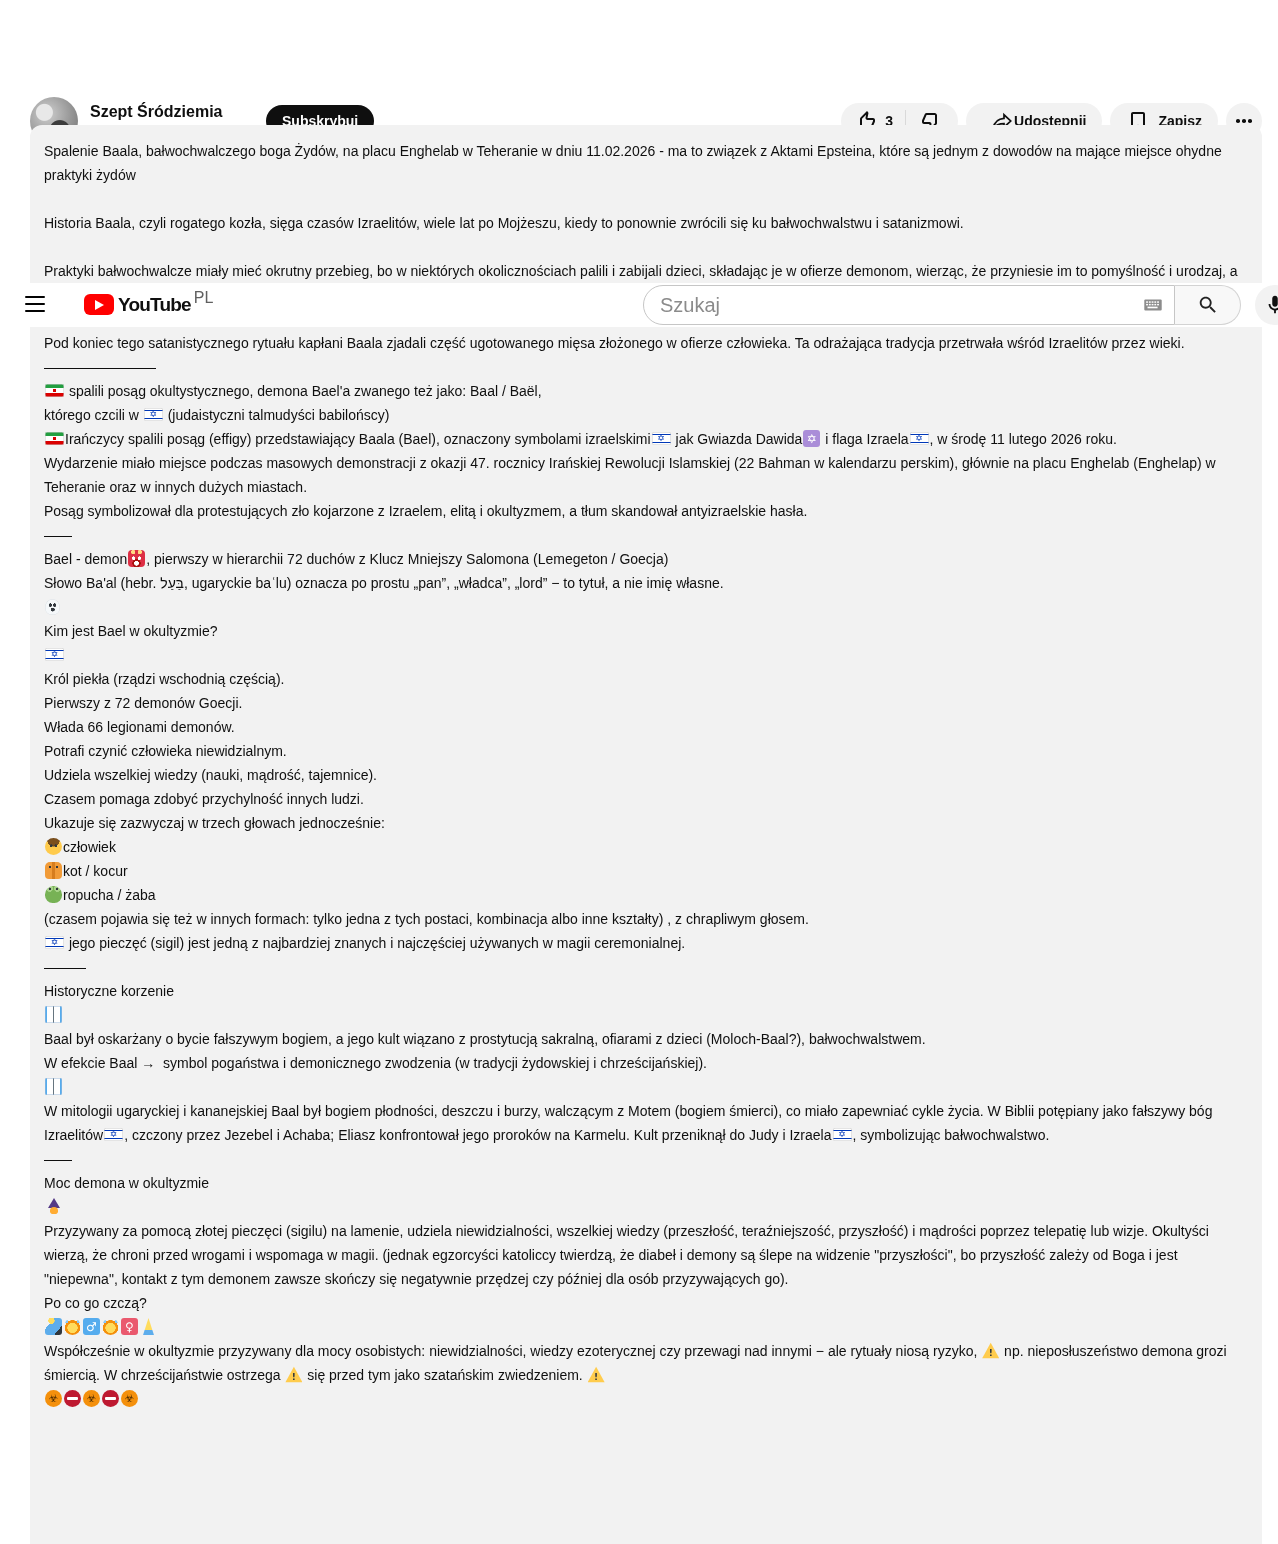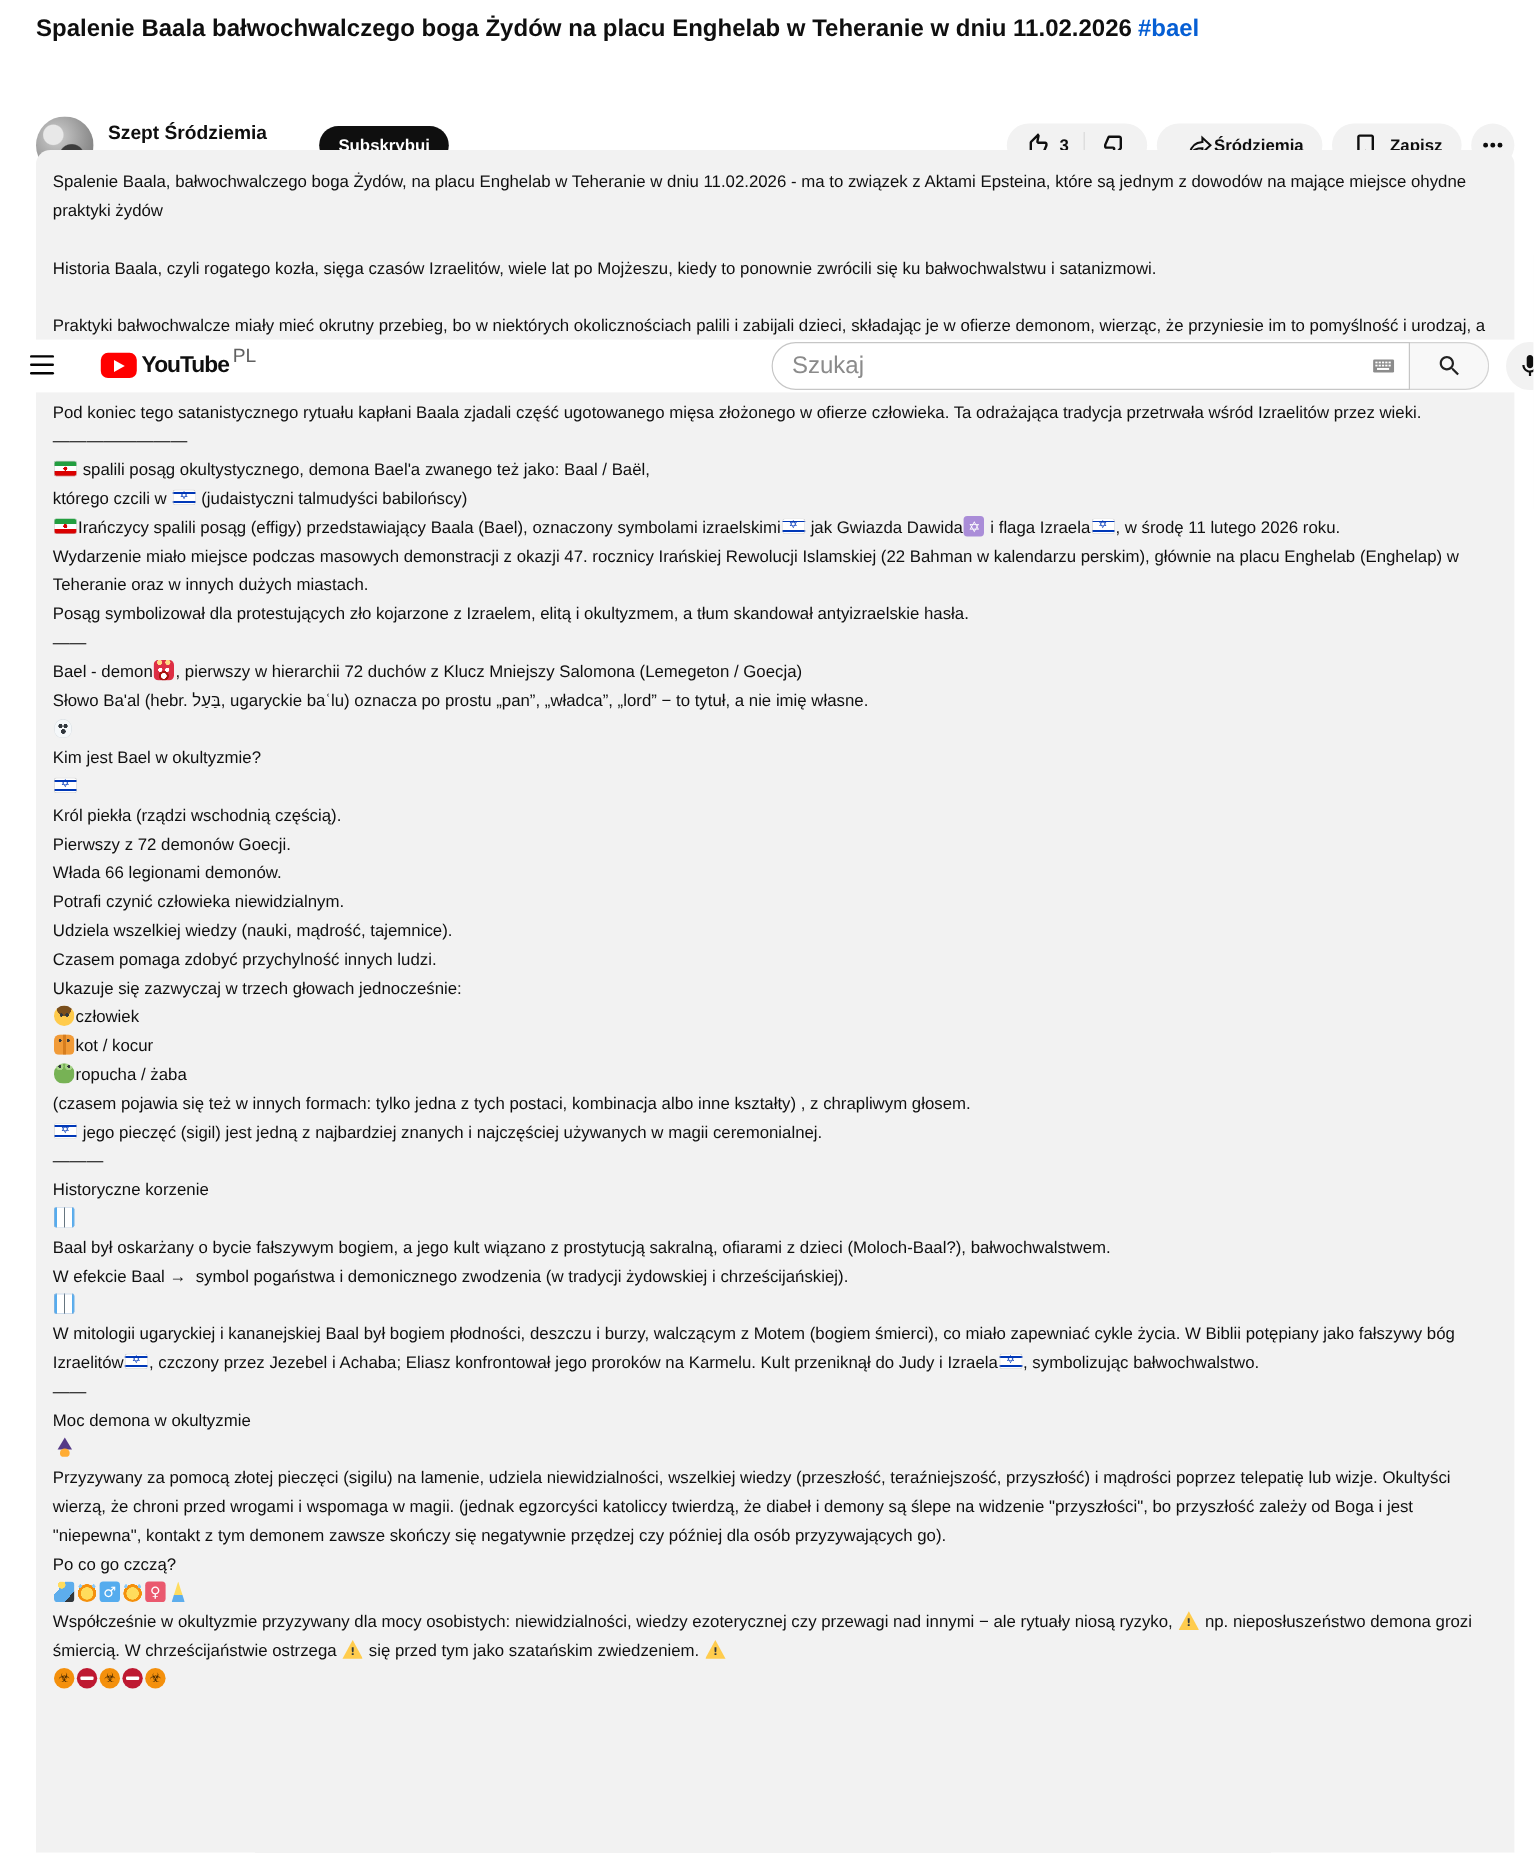--- a/index.html
+++ b/index.html
@@ -141,21 +141,20 @@
   .search-btn{position:absolute;left:1175px;top:2px;width:66px;height:40px;border:1px solid #d3d3d3;border-left:none;
     border-radius:0 20px 20px 0;background:#f8f8f8;display:flex;align-items:center;justify-content:center;cursor:pointer;}
   .mic-btn{position:absolute;left:1255px;top:2px;width:40px;height:40px;border:none;border-radius:50%;
     background:#f2f2f2;display:flex;align-items:center;justify-content:center;cursor:pointer;}
 </style>
 </head>
 <body>
 
 <div class="screen">
 
-  <h1 class="title"><span>Spalenie Baala bałwochwalczego boga Żydów na placu Enghelab w Teheranie w dniu 11.02.2026</span><a class="hashtag">#bael</a></h1>
 
   <div class="channel-row">
     <div class="avatar"></div>
     <div class="ch-meta">
       <div class="ch-name">Szept Śródziemia</div>
       <div class="ch-subs">570 subskrybentów</div>
     </div>
     <button class="subscribe">Subskrybuj</button>
 
     <div class="actions">
@@ -177,21 +176,21 @@
           </span>
         </div>
       </div>
 
       <button class="pill">
         <span style="display:flex;transform:scaleX(-1);">
           <svg width="24" height="24" viewBox="0 0 24 24">
               <path fill="none" stroke="#0f0f0f" stroke-width="1.7" d="M10 9.35V5.8L3.3 12l6.7 6.2v-3.63c5.04 0 8.35 1.5 10.7 4.43-.9-4.7-3.9-9.2-10.7-9.65z"></path>
             </svg>
         </span>
-          <span>Śródziemia</span>
+          <span>Udostępnij</span>
       </button>
 
       <button class="pill">
         <span style="display:flex;">
           <svg width="24" height="24" viewBox="0 0 24 24">
               <path fill="#0f0f0f" d="M17 3H7c-1.1 0-2 .9-2 2v16l7-3 7 3V5c0-1.1-.9-2-2-2zm0 15l-5-2.18L7 18V5h10v13z"></path>
             </svg>
         </span>
           <span>Zapisz</span>
       </button>

